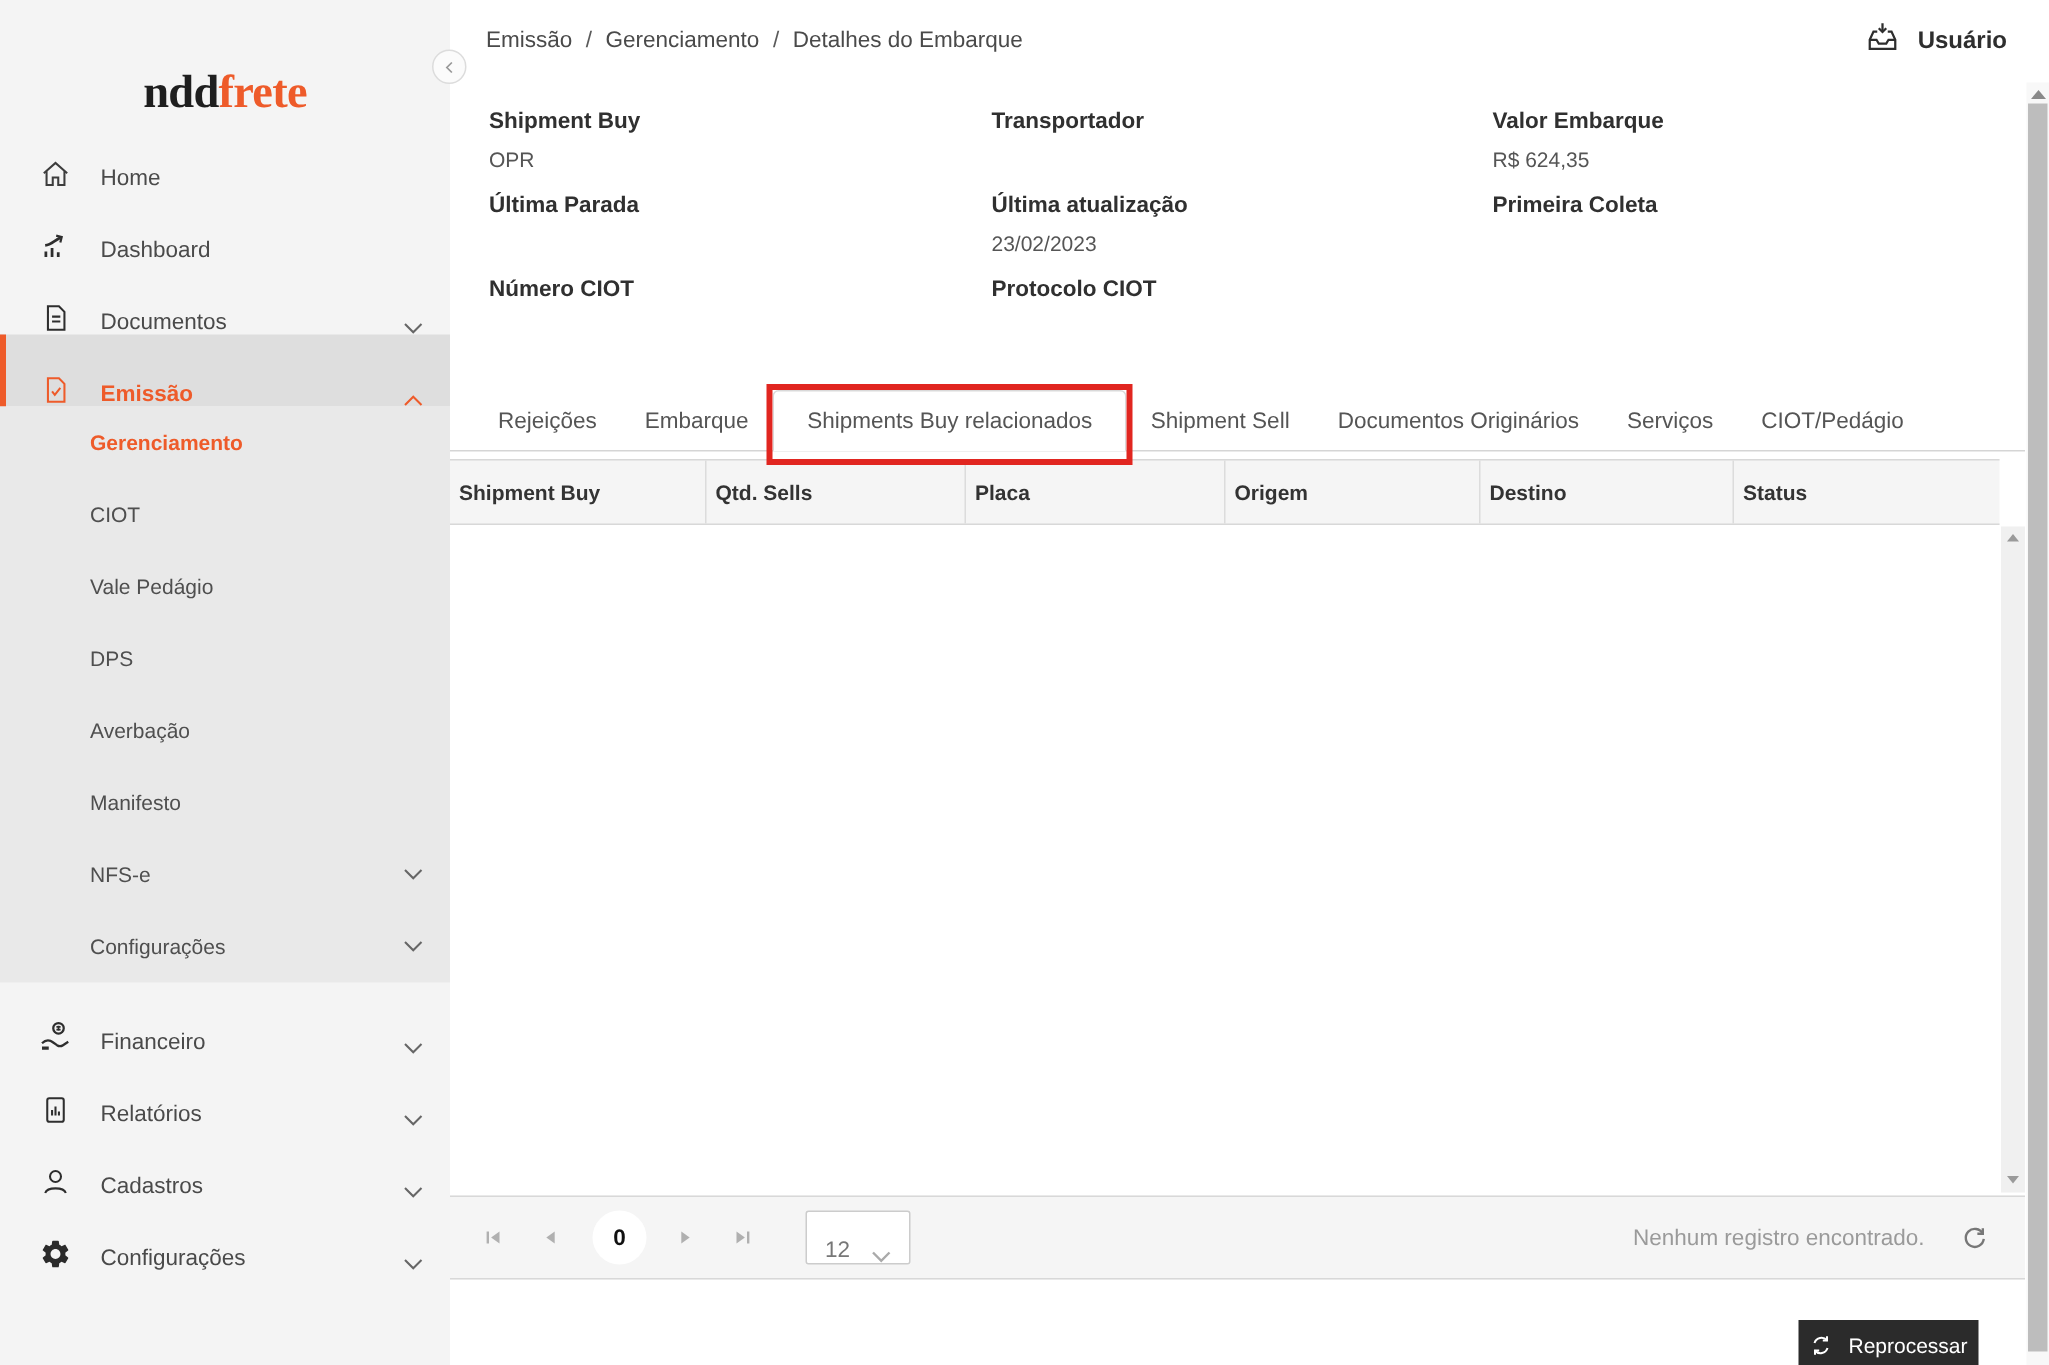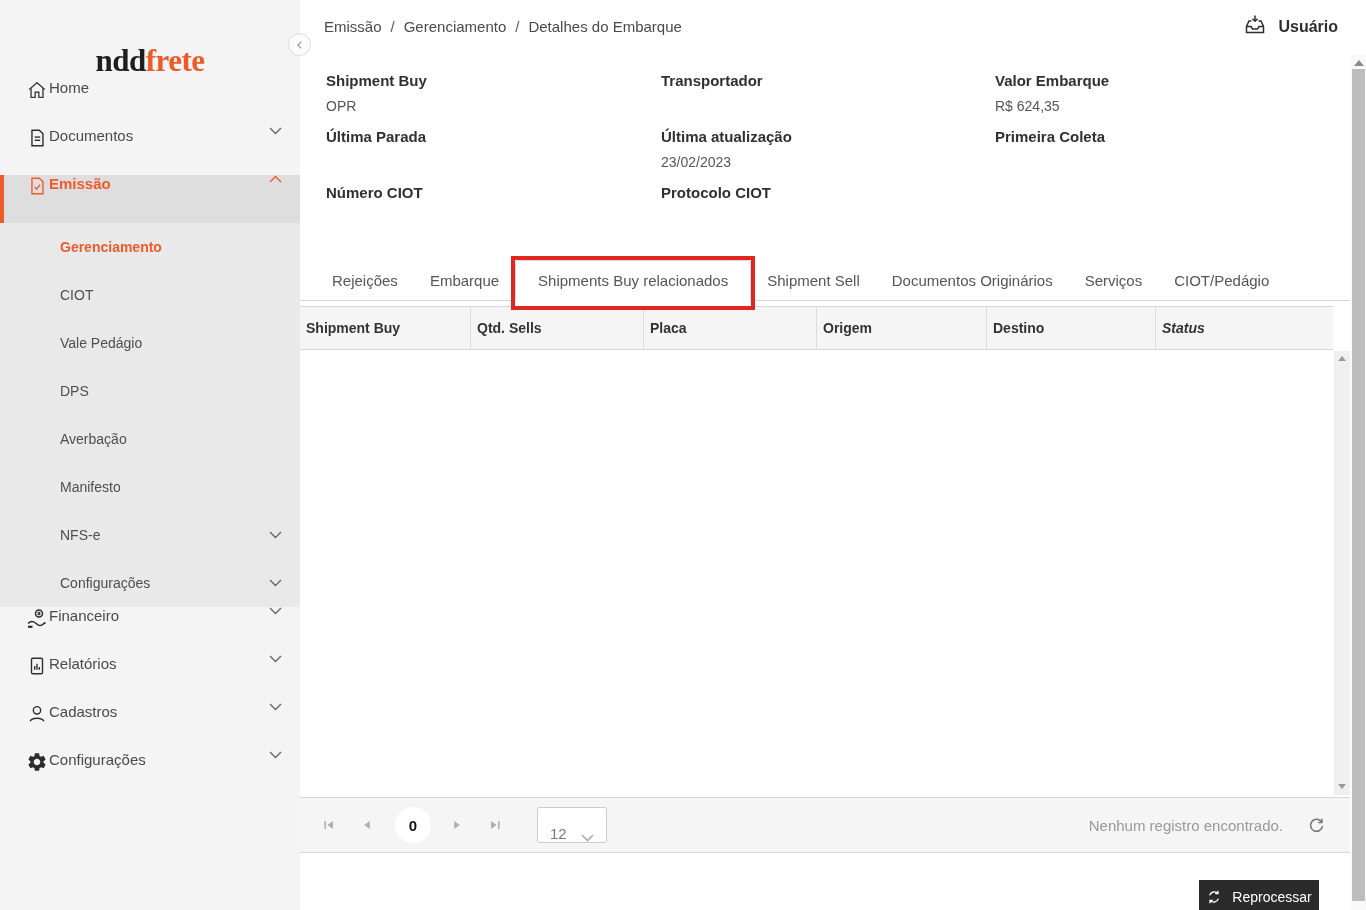--- a/index.html
+++ b/index.html
@@ -6,21 +6,21 @@
   html,body { width:1366px; height:910px; font-family:"Liberation Sans","DejaVu Sans",sans-serif; background:#fff; }
   #app { position:relative; width:1366px; height:910px; overflow:hidden; background:#fff; }
 
   
   .sidebar { position:absolute; left:0; top:0; width:300px; height:910px; background:#f4f4f4; z-index:3; }
   .logo { height:79px; display:flex; align-items:flex-end; justify-content:center; font-size:31px; letter-spacing:-0.5px;font-family:Liberation Serif, serif; }
   .logo .ndd { color:#1e1e1e; font-weight:800; }
   .logo .frete { color:#ee5b2a; font-weight:600; }
   .collapse-btn { position:absolute; left:288px; top:33px; width:23px; height:23px; border-radius:50%;
     background:#fbfbfb; border:1px solid #dcdcdc; display:flex; align-items:center; justify-content:center; z-index:6; }
-  .nav-item { height:48px; display:flex; align-items:flex-start; padding:0 18px 0 25px;
+  .nav-item { height:48px; display:flex; align-items:flex-end; gap:18px; padding:0 18px 0 25px;
     color:#4a4a4a; font-size:15px; cursor:pointer; }
   .nav-item .nicon { width:24px; display:flex; justify-content:center; align-items:center; }
   .nav-item .chev { margin-left:auto; display:flex; }
   .nav-item.active { background:#dedede; border-left:4px solid #ee5b2a; padding-left:21px; color:#ee5b2a; font-weight:bold; }
   .submenu { background:#e9e9e9; }
   .sub-item { height:48px; display:flex; align-items:center; padding:0 18px 0 60px; font-size:14px; color:#4f4f4f; cursor:pointer; }
   .sub-item.active { color:#ee5b2a; font-weight:bold; }
   .sub-item .chev { margin-left:auto; display:flex; }
 
   
@@ -42,21 +42,21 @@
   .tab.active { background:#fff; border:1px solid #d9d9d9; border-bottom:1px solid #fff; border-radius:4px 4px 0 0;
     height:41px; margin-bottom:-1px; padding:0 22px; position:relative; z-index:2; }
   .red-frame { position:absolute; left:-5px; right:-5px; top:-5px; bottom:-10px; border:4px solid #e12620; z-index:5; pointer-events:none; }
 
   
   .table-header { position:absolute; left:0; top:306px; width:1033px; height:44px; background:#f5f5f5;
     border-top:1px solid #d8d8d8; border-bottom:1px solid #d8d8d8; display:flex; }
   .th { padding:0 6px; display:flex; align-items:center; font-weight:bold; font-size:14px; color:#333; }
   .th + .th { border-left:1px solid #dcdcdc; }
   .th:nth-child(1){ width:170px; } .th:nth-child(2){ width:173px; } .th:nth-child(3){ width:173px; }
-  .th:nth-child(4){ width:170px; } .th:nth-child(5){ width:169px; } .th:nth-child(6){ flex:1;font-style:italic; }
+  .th:nth-child(4){ width:170px; } .th:nth-child(5){ width:169px; } .th:nth-child(6){ flex:1; }
   .table-body { position:absolute; left:0; top:350px; width:1033px; height:447px; background:#fff; }
 
   .inner-scrollbar { position:absolute; left:1034px; top:351px; width:16px; height:444px; background:#f0f0f0; }
   .arr-up { width:0; height:0; border-left:4px solid transparent; border-right:4px solid transparent; border-bottom:5px solid #9a9a9a; margin:5px auto 0; }
   .arr-down { width:0; height:0; border-left:4px solid transparent; border-right:4px solid transparent; border-top:5px solid #9a9a9a; margin:0 auto; position:absolute; bottom:6px; left:4px; }
 
   
   .pagination { position:absolute; left:0; top:797px; width:1050px; height:56px; background:#f5f5f5;
     border-top:1px solid #d8d8d8; border-bottom:1px solid #d8d8d8; display:flex; align-items:center; padding:0 24px 0 17px; }
   .pager-btn { width:24px; height:24px; display:flex; align-items:center; justify-content:center; margin-right:14px; cursor:pointer; }
@@ -91,20 +91,32 @@
     <div class="nav-item">
       <span class="nicon">
         <svg width="22" height="22" viewBox="0 0 24 24" fill="none" stroke="#3d3d3d" stroke-width="1.5">
             <path d="M3.5 11.5 L12 4 L20.5 11.5"></path>
             <path d="M5.5 10 V20 H10 V14.5 H14 V20 H18.5 V10"></path>
           </svg>
       </span>
       <span>Home</span>
     </div>
 
+    <div class="nav-item">
+      <span class="nicon">
+        <svg width="22" height="22" viewBox="0 0 24 24" fill="none" stroke="#2e2e2e" stroke-width="2">
+            <path d="M5 20 V16"></path>
+            <path d="M9.5 20 V13.5"></path>
+            <path d="M14 20 V16.5"></path>
+            <path d="M4.5 11.5 C9 11 11 8 15.5 6"></path>
+            <path d="M12.5 4.5 L16.5 5.5 L15.5 9.5" stroke-width="1.6"></path>
+          </svg>
+      </span>
+      <span>Dashboard</span>
+    </div>
 
     <div class="nav-item">
       <span class="nicon">
         <svg width="22" height="22" viewBox="0 0 24 24" fill="none" stroke="#2e2e2e" stroke-width="1.5">
             <path d="M6.5 3.5 H14.5 L18.5 7.5 V20.5 H6.5 Z"></path>
             <path d="M9.5 11 H15.5"></path>
             <path d="M9.5 14.5 H15.5"></path>
           </svg>
       </span>
       <span>Documentos</span>

